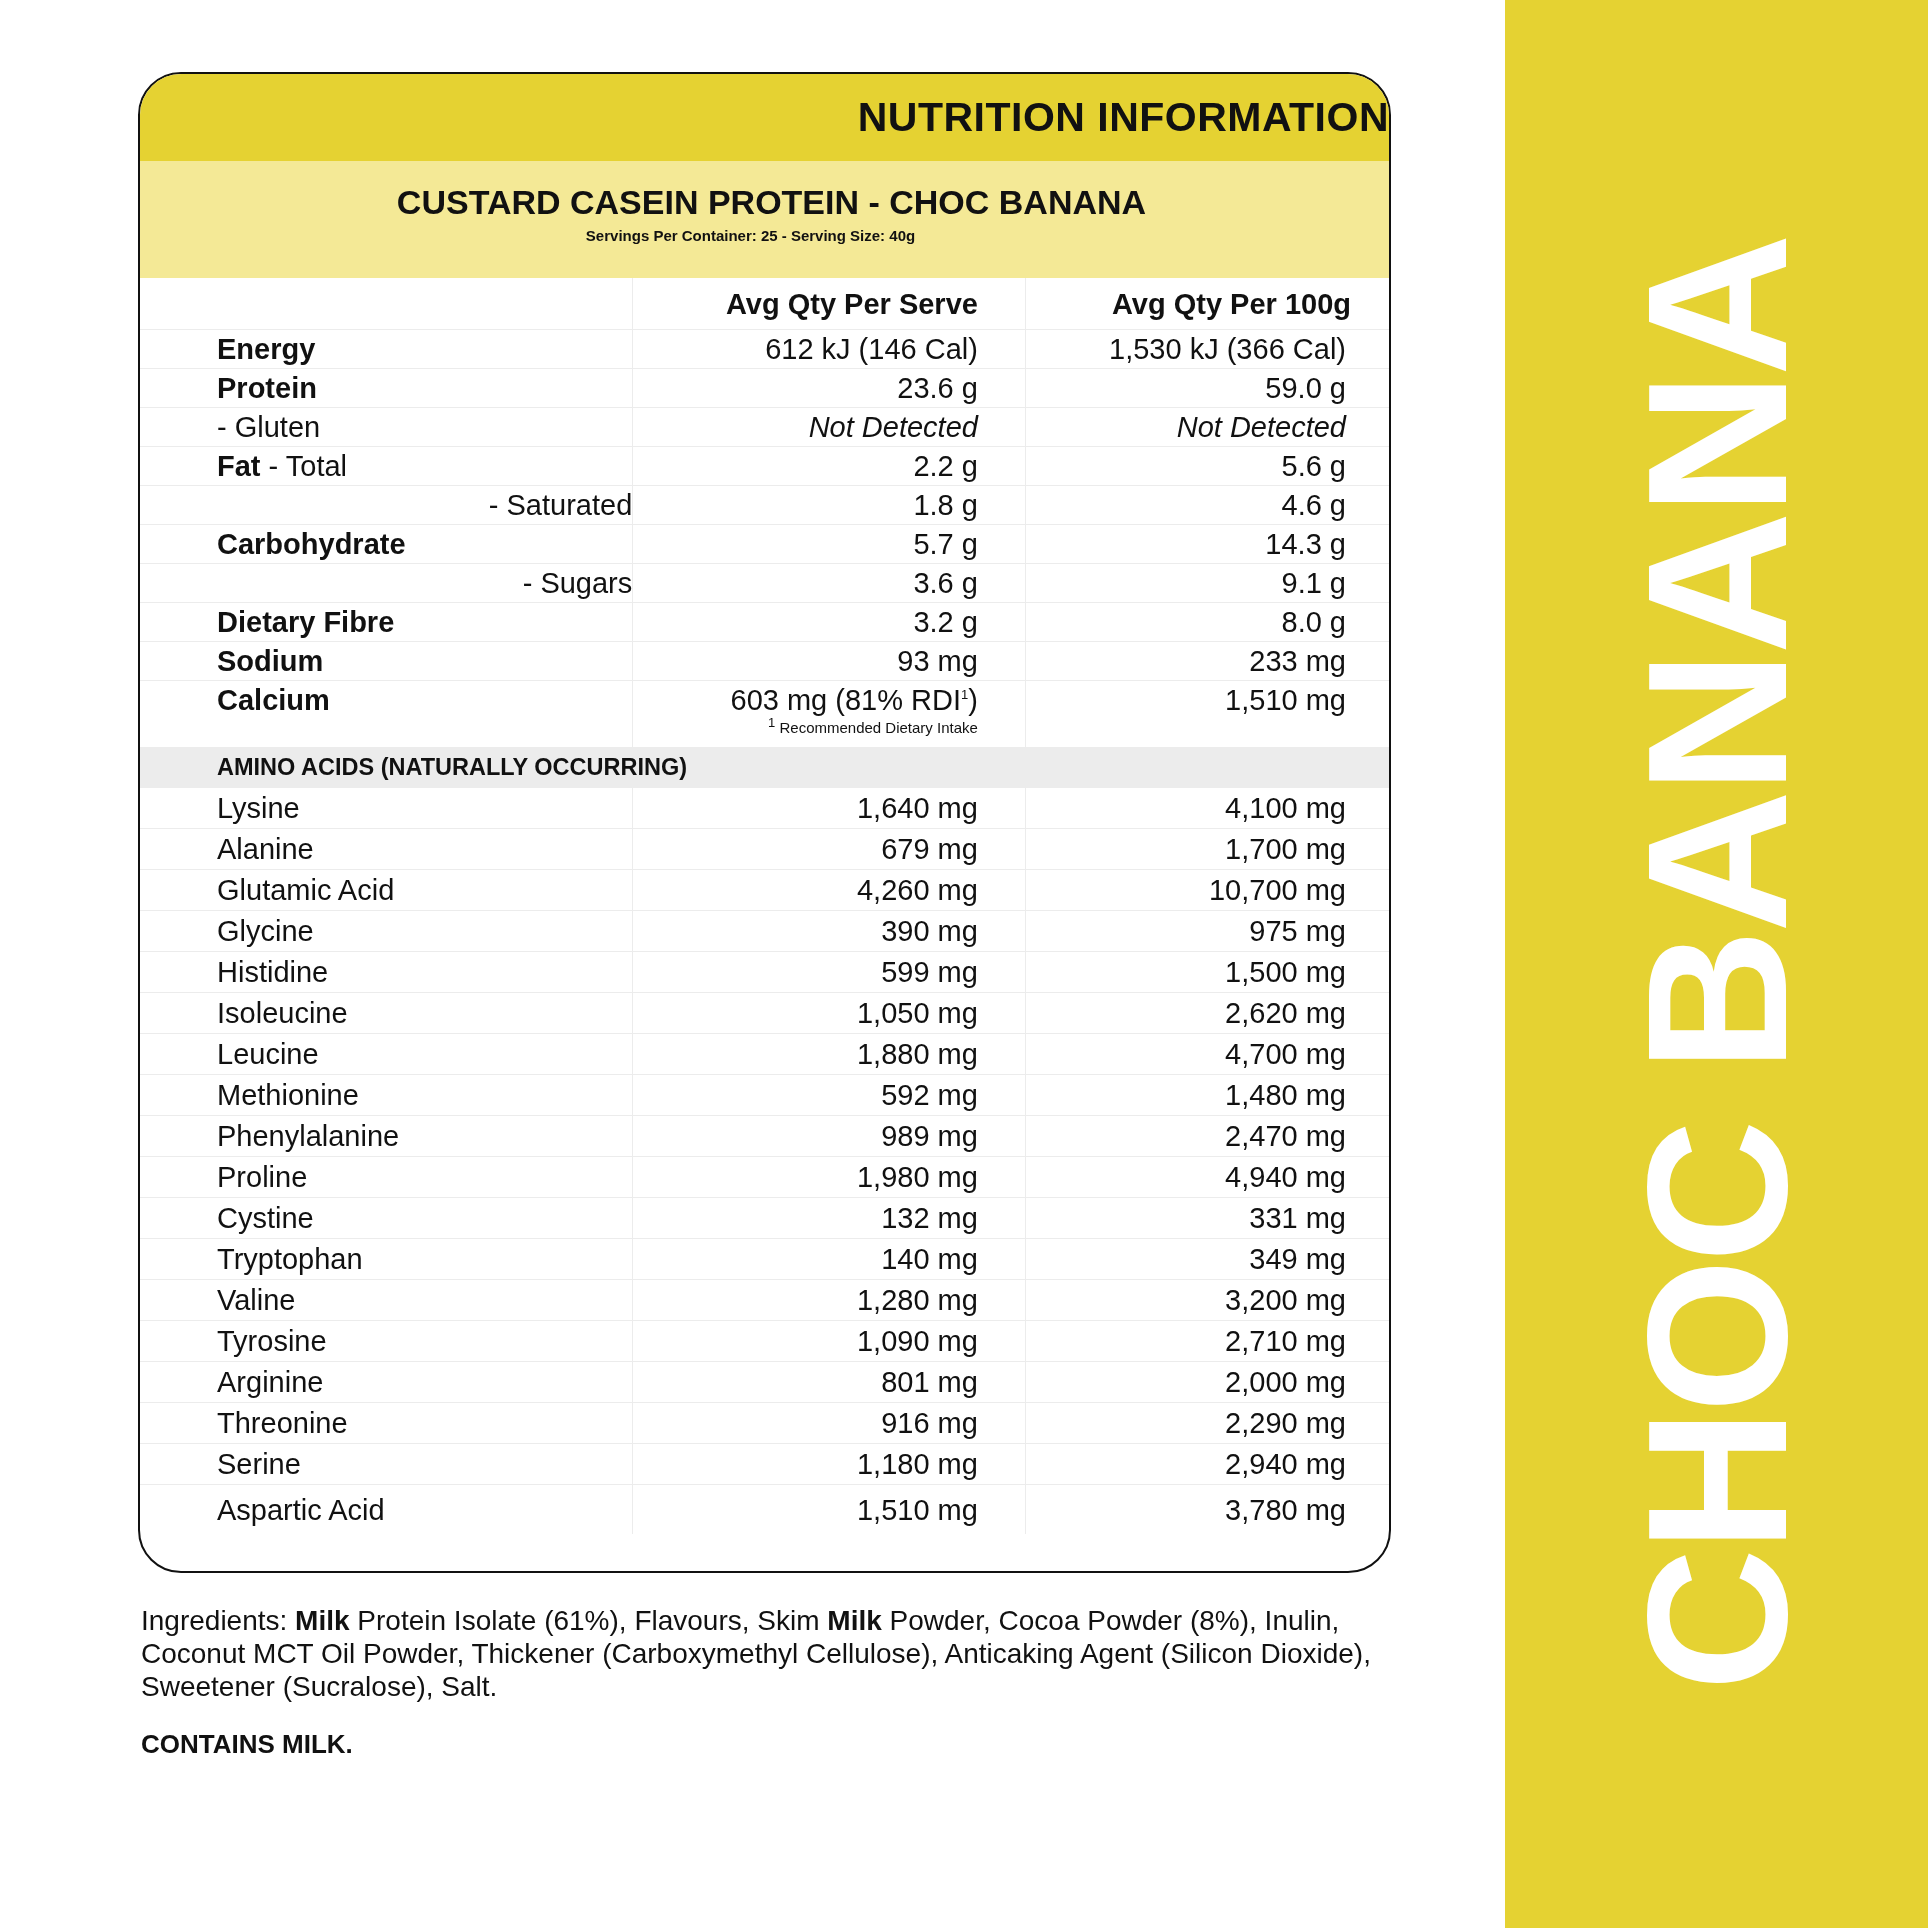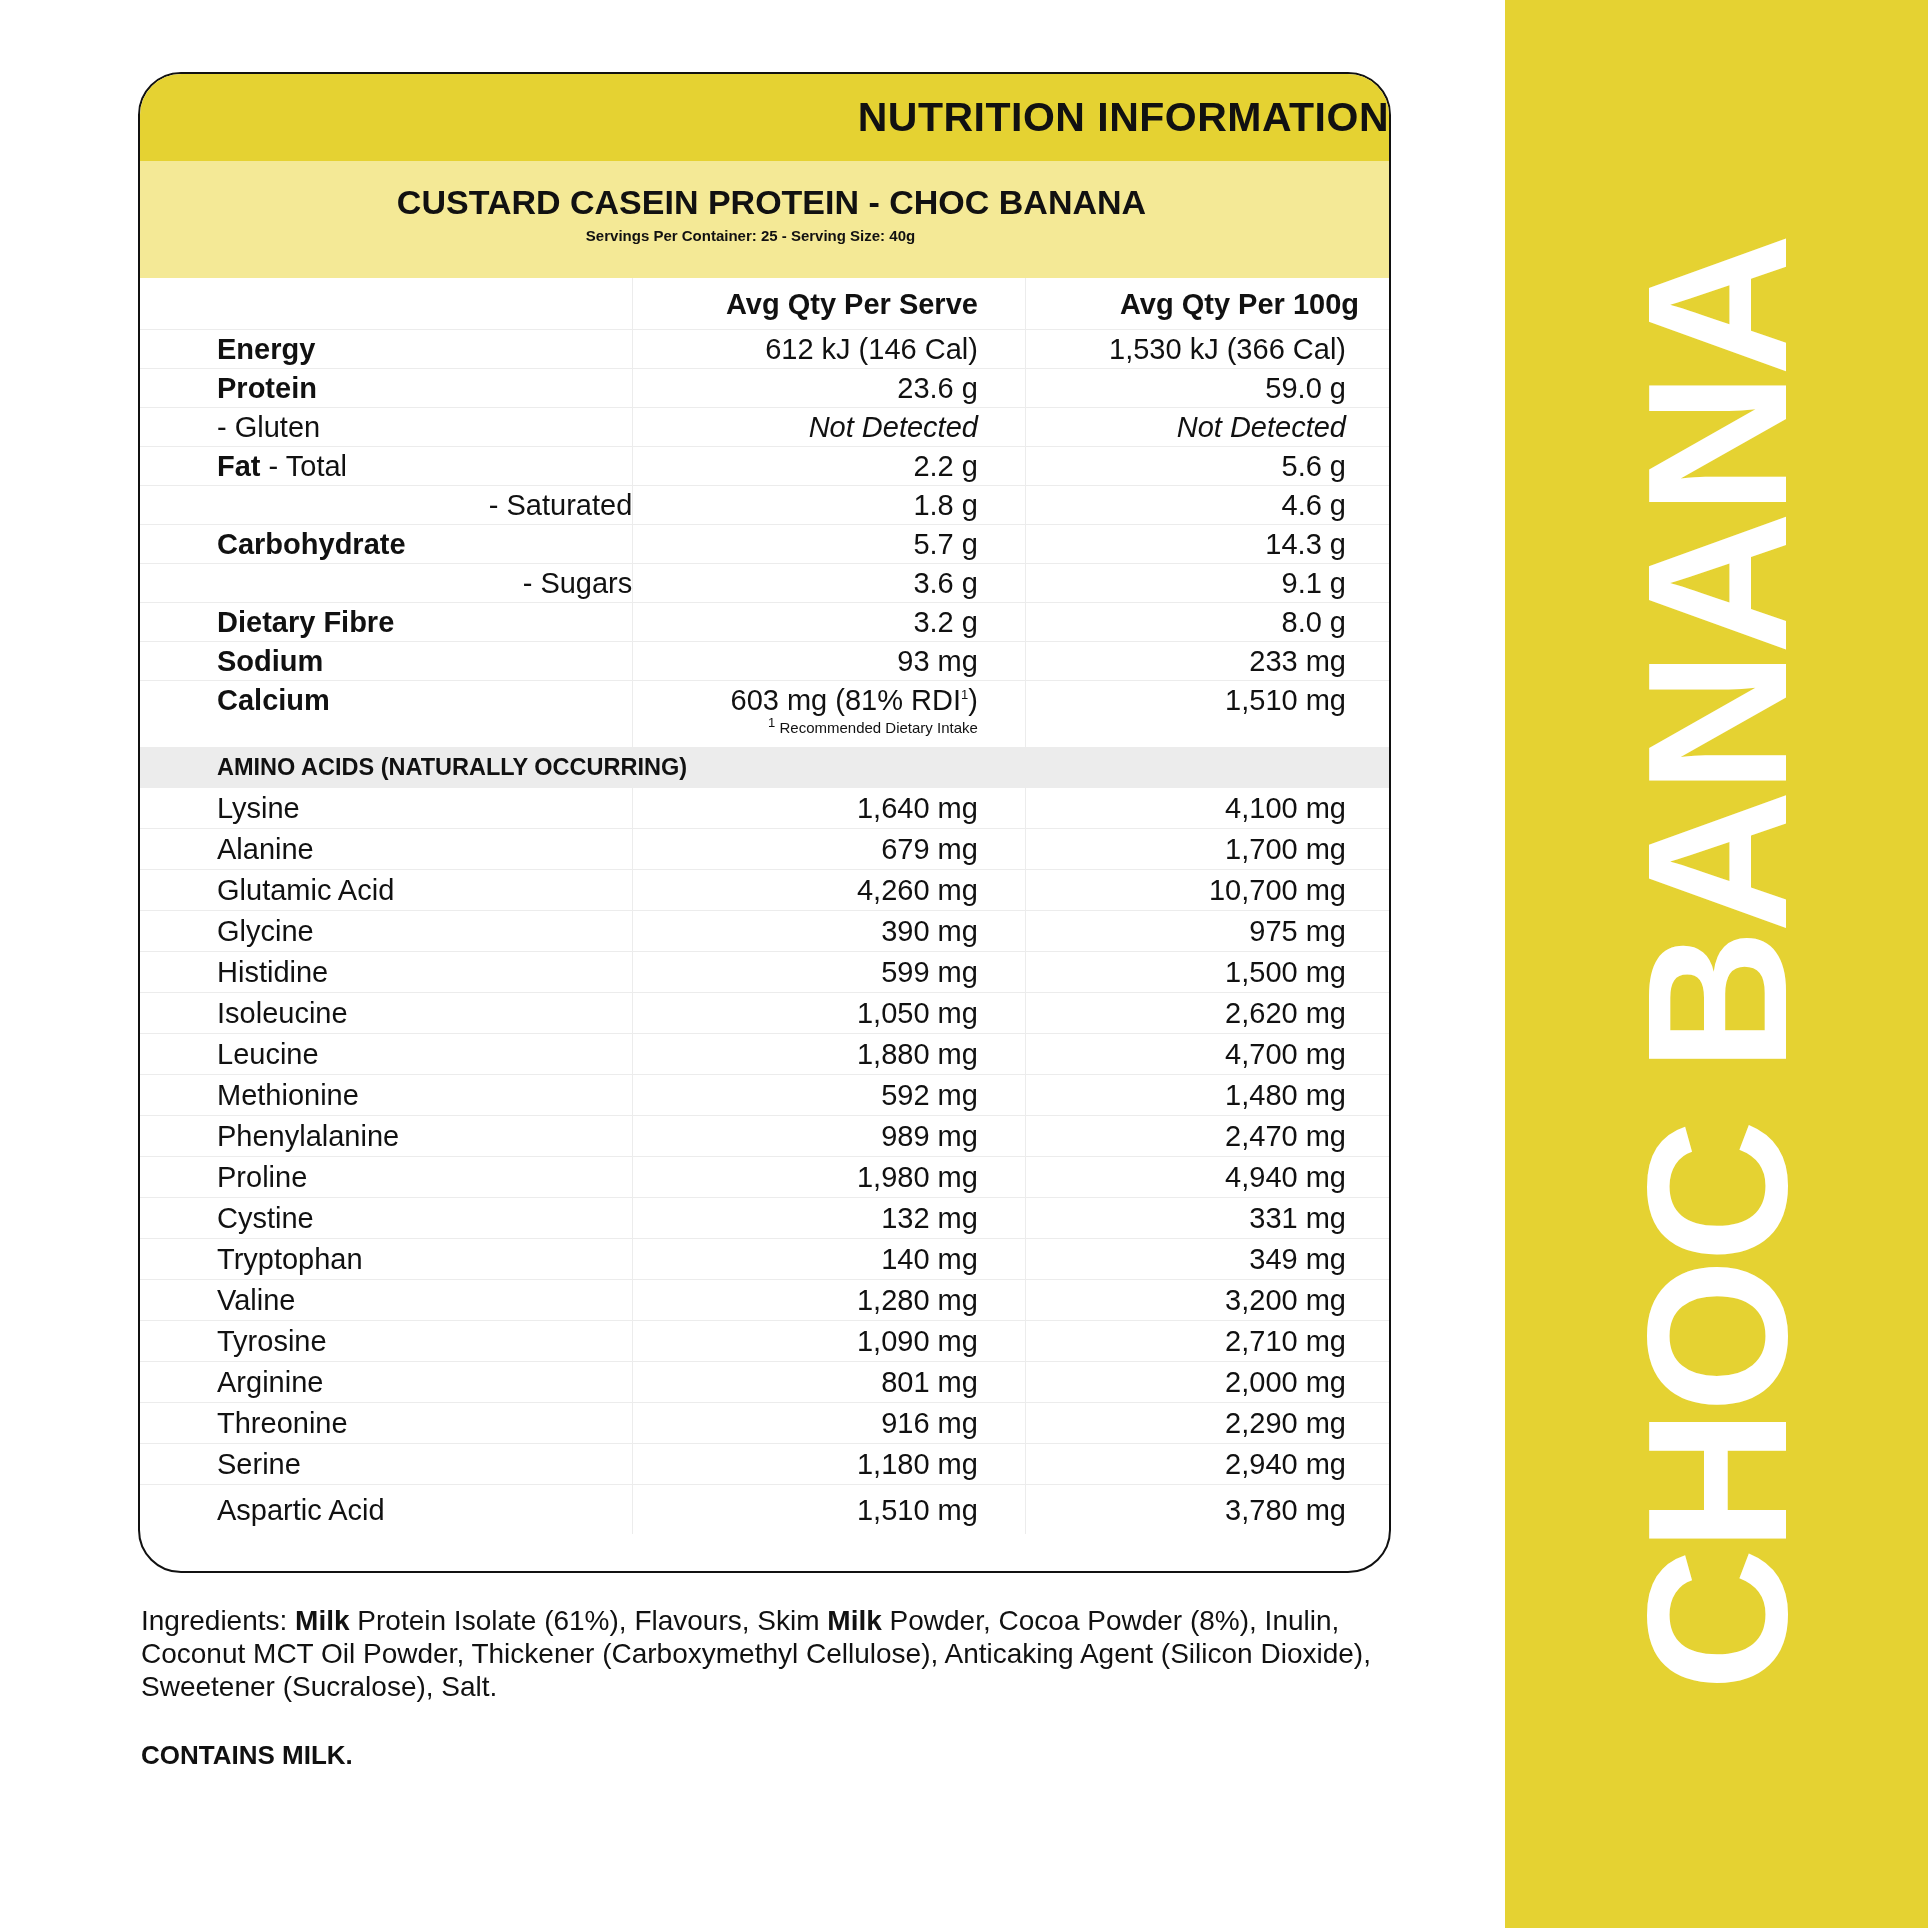--- a/index.html
+++ b/index.html
@@ -46,38 +46,38 @@
       border-bottom: 1.9px solid #ececec; padding: 0; font-size: 29px; line-height: 38px;
       vertical-align: middle;
     }
     td + td, th + th { border-left: 1.9px solid #ececec; }
     th { font-weight: 700; height: 51px; text-align: right; }
     td.lbl { padding-left: 77px; text-align: left; }
     td.lbl.indent { padding-left: 134px; text-align: right; }
     td.v1 { text-align: right; padding-right: 47px; }
     td.v2 { text-align: right; padding-right: 43px; }
     th.h1 { padding-right: 47px; }
-    th.h2 { padding-right: 30px; }
+    th.h2 { padding-right: 38px; }
     tr.n td { height: 38px; }
     .b { font-weight: 700; }
     .it { font-style: italic; }
     tr.calcium td { vertical-align: top; height: 66px; padding-top: 0; border-bottom: none; }
     .footnote { font-size: 15px; line-height: 17px; display: block; }
     sup { font-size: 13px; line-height: 0; }
     tr.amino-head td {
       background: #ececec; height: 40px; font-size: 23.5px; font-weight: 700; border-left: none;
     }
     tr.a td { height: 40px; font-size: 29px; }
     tr.a:last-child td { border-bottom: none; height: 49px; }
     .ingredients {
       position: absolute; left: 141px; top: 1604px; width: 1281px;
       font-size: 28px; line-height: 33px;
     }
     .contains {
-      position: absolute; left: 141px; top: 1729px; font-size: 26px; font-weight: 700; margin-top: 11px;
+      position: absolute; left: 141px; top: 1729px; font-size: 26px; font-weight: 700;
     }
   </style>
 </head>
 <body>
 
 <div class="side-band">
   <div class="side-text"><span>CHOC BANANA</span></div>
 </div>
 
 <div class="panel">

